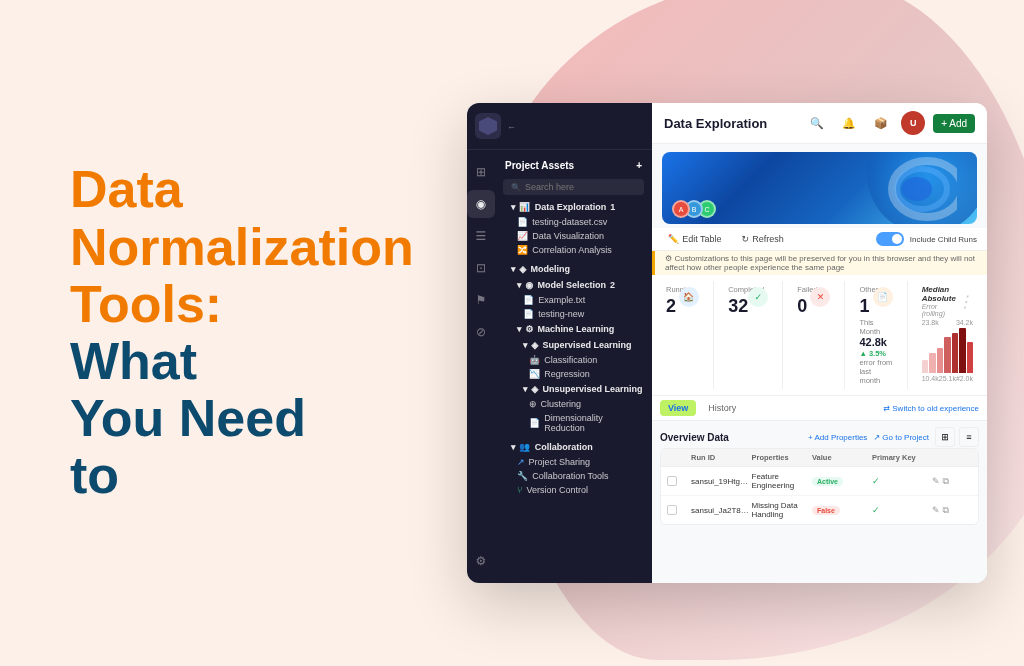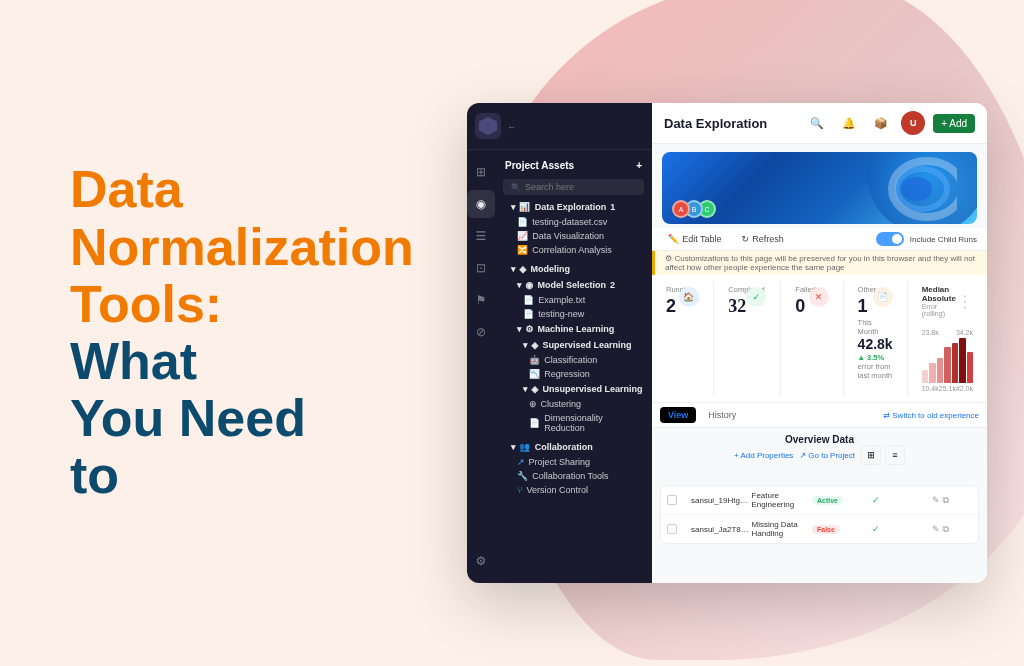--- a/index.html
+++ b/index.html
@@ -371,21 +371,21 @@
       border-bottom: 1px solid #eee;
     }
     .view-tab {
       padding: 3px 8px;
       font-size: 9px;
       border-radius: 4px;
       cursor: pointer;
       color: #666;
     }
     .view-tab.active {
-      background: #000000;
+      background: #bef264;
       color: #1a73e8;
       font-weight: 600;
     }
     .switch-link {
       margin-left: auto;
       font-size: 8px;
       color: #1a73e8;
       cursor: pointer;
     }
 
@@ -393,22 +393,21 @@
     .overview-section {
       padding: 6px 8px;
       background: #f8f9fb;
       flex: 1;
       overflow: hidden;
     }
     .overview-header {
       display: flex;
       align-items: center;
       justify-content: space-between;
-      margin-bottom: 20px;
-      flex-direction: column;
+      margin-bottom: 1px;
     }
     .overview-title { font-size: 10px; font-weight: 700; color: #1a1a2e; }
     .overview-actions { display: flex; align-items: center; gap: 6px; }
     .overview-action-btn {
       font-size: 8px;
       color: #1a73e8;
       cursor: pointer;
       display: flex;
       align-items: center;
       gap: 2px;
@@ -676,21 +675,21 @@
           <div class="stat-label">Running</div>
           <div style="display:flex;align-items:center;justify-content:space-between;">
             <span class="stat-value">2</span>
             <div class="stat-icon blue">🏠</div>
           </div>
         </div>
         <div class="stat-divider"></div>
 
         <div class="stat-card">
           <div class="stat-label">Completed</div>
-          <div style="display:flex;align-items:center;justify-content:space-between;font-family:Liberation Serif, serif;">
+          <div style="display:flex;align-items:center;justify-content:space-between;">
             <span class="stat-value">32</span>
             <div class="stat-icon green">✓</div>
           </div>
         </div>
         <div class="stat-divider"></div>
 
         <div class="stat-card">
           <div class="stat-label">Failed</div>
           <div style="display:flex;align-items:center;justify-content:space-between;">
             <span class="stat-value">0</span>
@@ -701,30 +700,30 @@
 
         <div class="stat-card">
           <div class="stat-label">Other</div>
           <div style="display:flex;align-items:center;justify-content:space-between;">
             <span class="stat-value">1</span>
             <div class="stat-icon orange">📄</div>
           </div>
           <div class="stat-sub">
             <span>This Month</span>
           </div>
-          <div style="font-size:14px;font-weight:700;color:#1a1a2e;">42.8k</div>
+          <div style="font-size:11px;font-weight:700;color:#1a1a2e;">42.8k</div>
           <div class="stat-sub">
             <span class="positive">▲ 3.5%</span>
             <span>error from last month</span>
           </div>
         </div>
         <div class="stat-divider"></div>
 
         <div style="flex:1.5;padding:4px 6px;">
-          <div style="display:flex;justify-content:space-between;align-items:center;margin-bottom:12px;">
+          <div style="display:flex;justify-content:space-between;align-items:center;margin-bottom:2px;font-style:italic;">
             <div>
               <div style="font-size:8px;font-weight:600;color:#333;">Median Absolute</div>
               <div style="font-size:7px;color:#999;">Error (rolling)</div>
             </div>
             <span style="color:#ccc;cursor:pointer;">⋮</span>
           </div>
           <div style="display:flex;justify-content:space-between;font-size:7px;color:#999;margin-bottom:2px;">
             <span>23.8k</span>
             <span>34.2k</span>
           </div>
@@ -757,20 +756,28 @@
           <div class="overview-actions">
             <div class="overview-action-btn">+ Add Properties</div>
             <div class="overview-action-btn">↗ Go to Project</div>
             <div style="display:flex;gap:4px;">
               <div style="width:20px;height:20px;border:1px solid #eee;border-radius:3px;display:flex;align-items:center;justify-content:center;font-size:9px;cursor:pointer;">⊞</div>
               <div style="width:20px;height:20px;border:1px solid #eee;border-radius:3px;display:flex;align-items:center;justify-content:center;font-size:9px;cursor:pointer;">≡</div>
             </div>
           </div>
         </div>
         <div class="data-table">
+          <div class="table-header-row">
+            <div></div>
+            <div>Run ID</div>
+            <div>Properties</div>
+            <div>Value</div>
+            <div>Primary Key</div>
+            <div></div>
+          </div>
           <div class="table-row">
             <div class="row-checkbox"></div>
             <div style="font-size:8px;color:#333;overflow:hidden;text-overflow:ellipsis;white-space:nowrap;">sansui_19Htgatho...</div>
             <div style="font-size:8px;color:#333;">Feature Engineering</div>
             <div><span class="status-badge status-active">Active</span></div>
             <div class="check-icon">✓</div>
             <div class="action-icons">
               <span>✎</span>
               <span>⧉</span>
             </div>

